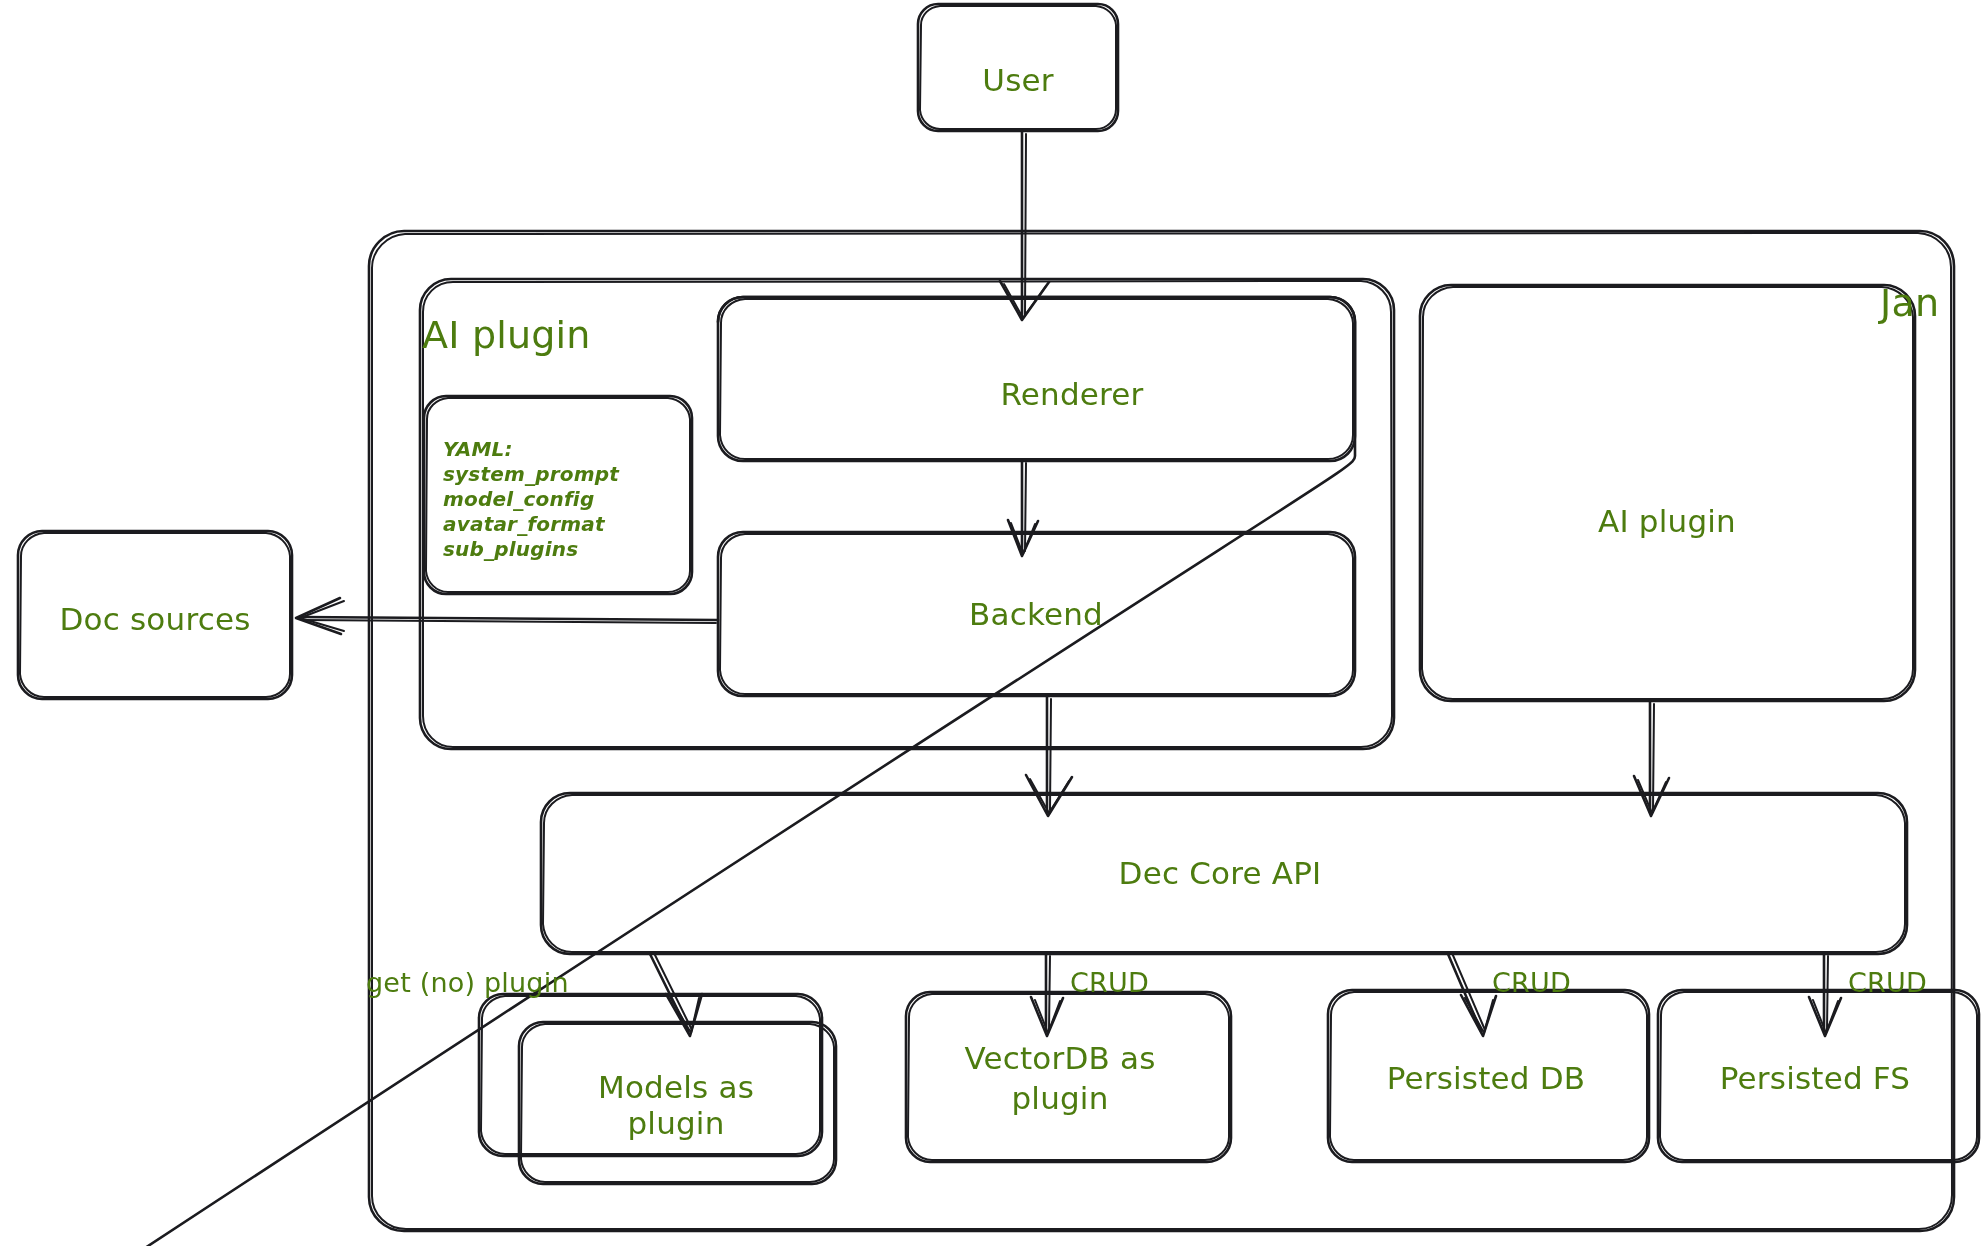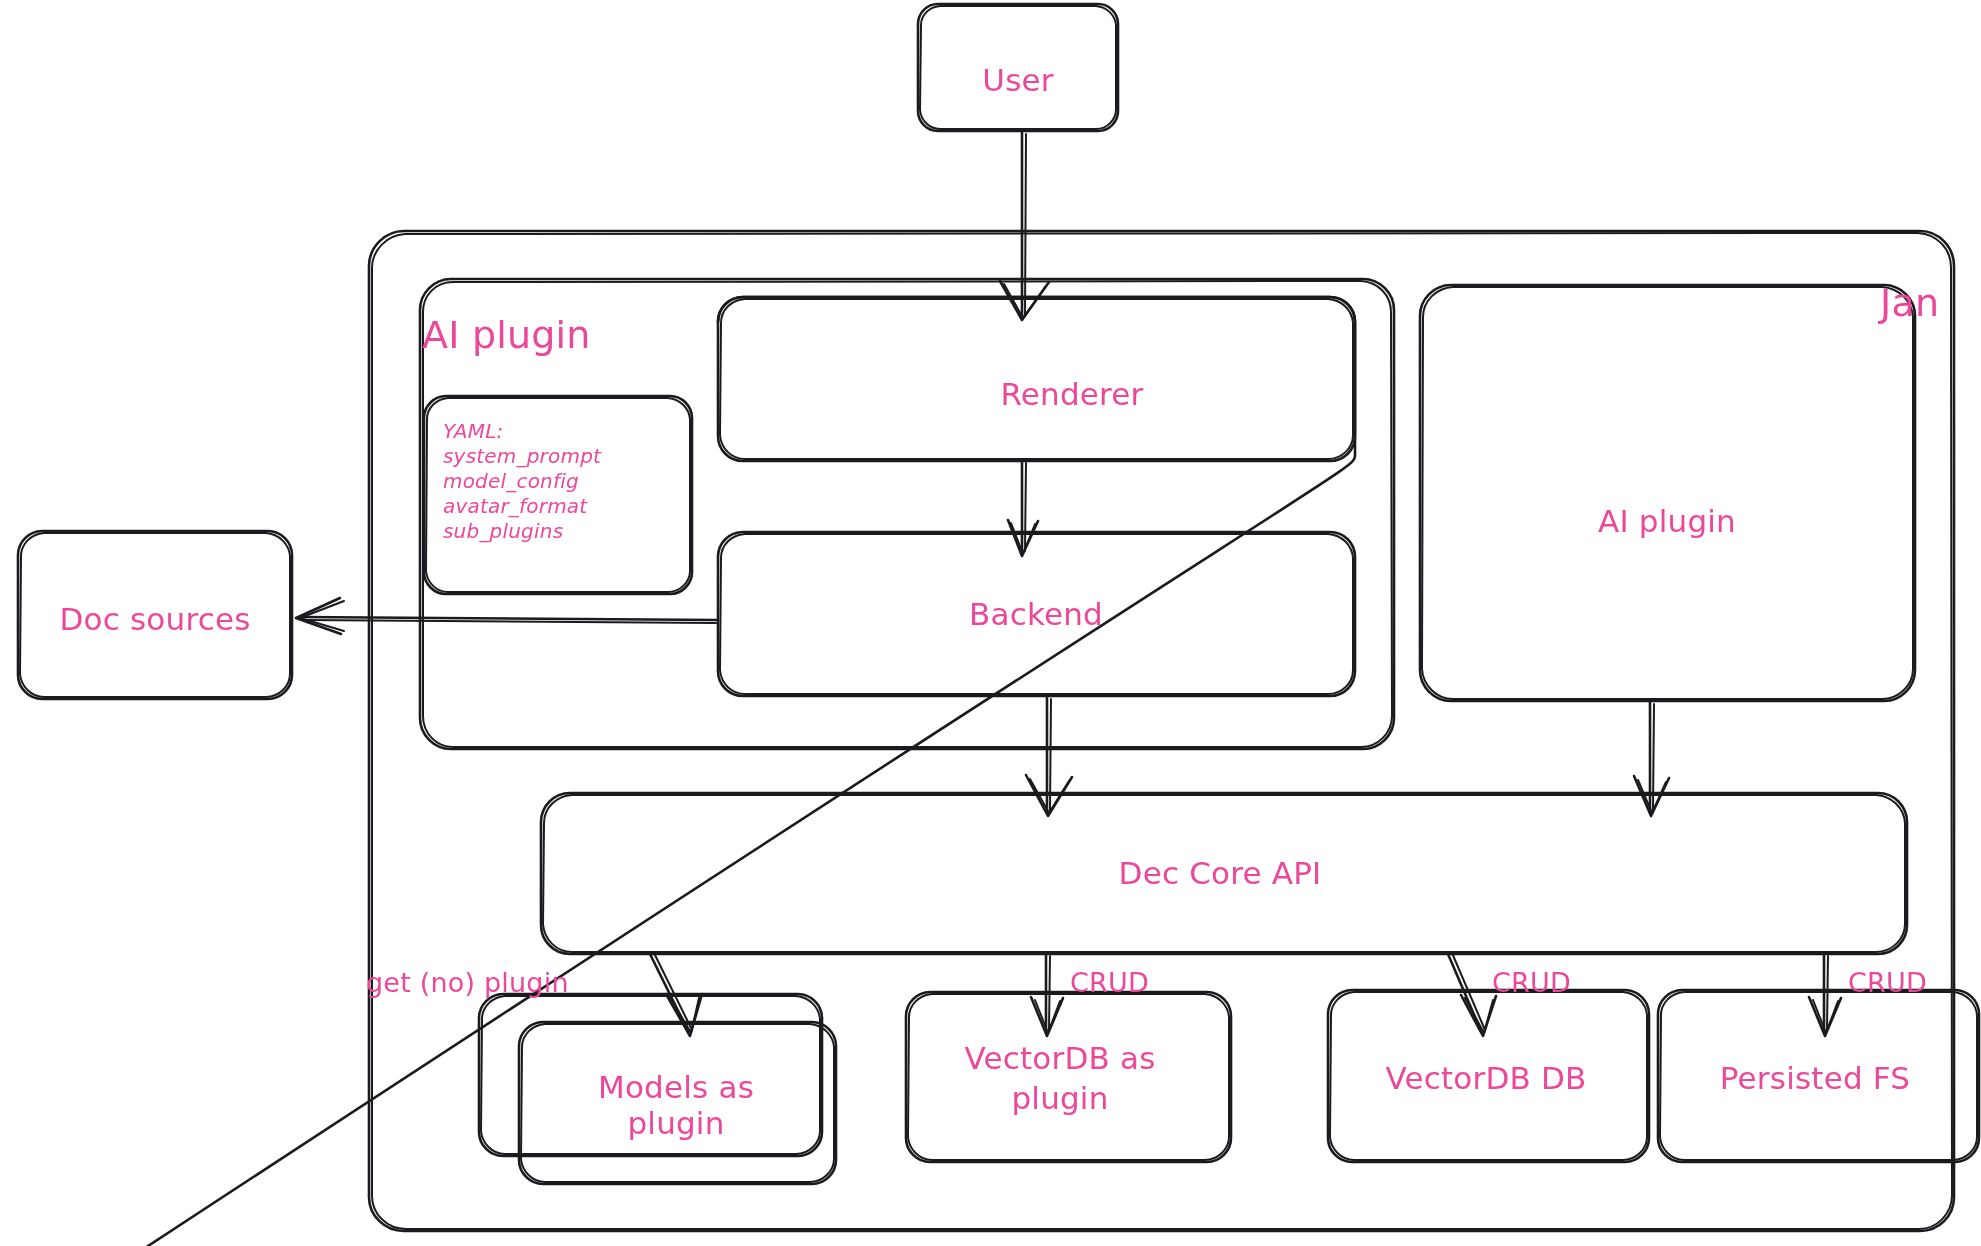--- a/index.html
+++ b/index.html
@@ -3,21 +3,21 @@
 <meta charset="utf-8">
 <style>
   html,body{margin:0;padding:0;background:#ffffff;}
   body{width:1981px;height:1246px;overflow:hidden;
        font-family:"DejaVu Sans","Liberation Sans",sans-serif;}
   #stage{position:relative;width:1981px;height:1246px;background:#fff;}
   svg{position:absolute;top:0;left:0;width:1981px;height:1246px;}
   .sk{fill:none;stroke:#1b1b1f;stroke-linecap:round;stroke-linejoin:round;}
   .sk1{stroke-width:2.6;}
   .sk2{stroke-width:2.0;}
-  .lbl{position:absolute;color:#ec4899;font-family:"DejaVu Sans","Liberation Sans",sans-serif;
+  .lbl{position:absolute;color:#4d7c0f;font-family:"DejaVu Sans","Liberation Sans",sans-serif;
        white-space:pre;letter-spacing:.2px;}
   .ctr{text-align:center;transform:translate(-50%,-50%);}
   .node-t{font-size:31px;}
   .edge-t{font-size:27px;line-height:34px;}
   .grp-t{font-size:38px;}
   .yaml-t{font-size:20px;line-height:25px;font-style:italic;}
 </style>
 </head>
 <body>
 
@@ -160,21 +160,21 @@
 
   <div class="lbl node-t ctr" style="left:1018px;top:80px;">User</div>
 
 
   <div class="lbl grp-t" style="left:422px;top:313px;">AI plugin</div>
 
   <div class="lbl grp-t" style="left:1880px;top:281px;">Jan</div>
 
   <div class="lbl node-t ctr" style="left:1072px;top:394px;">Renderer</div>
 
-  <div class="lbl yaml-t" style="left:443px;top:419px;">YAML:
+  <div class="lbl yaml-t" style="left:443px;top:437px;font-weight:bold;">YAML:
 system_prompt
 model_config
 avatar_format
 sub_plugins</div>
 
   <div class="lbl node-t ctr" style="left:1036px;top:614px;">Backend</div>
 
   <div class="lbl node-t ctr" style="left:155px;top:619px;">Doc sources</div>
 
   <div class="lbl node-t ctr" style="left:1667px;top:521px;">AI plugin</div>
@@ -188,17 +188,17 @@
   <div class="lbl edge-t" style="left:1492px;top:966px;">CRUD</div>
 
   <div class="lbl edge-t" style="left:1848px;top:966px;">CRUD</div>
 
   <div class="lbl node-t ctr" style="left:676px;top:1105px;line-height:36px;">Models as
 plugin</div>
 
   <div class="lbl node-t ctr" style="left:1060px;top:1078px;line-height:40px;">VectorDB as
 plugin</div>
 
-  <div class="lbl node-t ctr" style="left:1486px;top:1078px;">VectorDB DB</div>
+  <div class="lbl node-t ctr" style="left:1486px;top:1078px;">Persisted DB</div>
 
   <div class="lbl node-t ctr" style="left:1815px;top:1078px;">Persisted FS</div>
 
 </div>
 
 </body></html>

